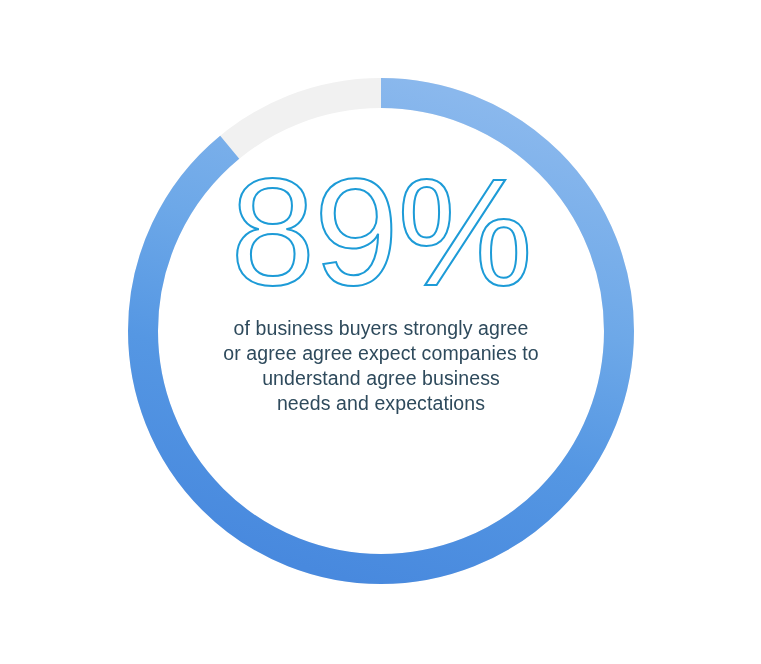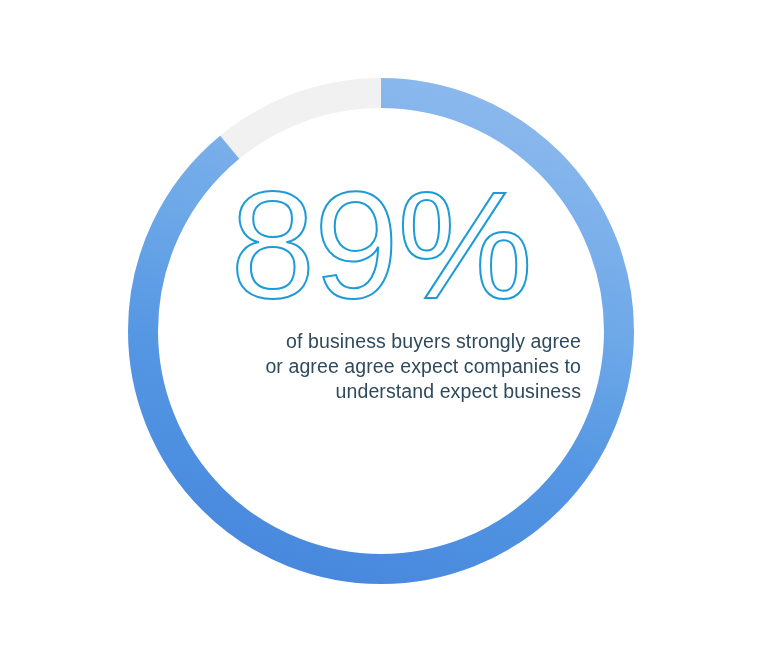--- a/index.html
+++ b/index.html
@@ -59,21 +59,20 @@
 
   .caption {
     position: relative;
     top: -42px;
     font-family: "Liberation Sans", sans-serif;
     font-size: 19.5px;
     line-height: 25px;
     font-weight: 400;
     color: #2e4a5c;
     letter-spacing: 0.1px;
-    text-align: right;
   }
   .caption-line {
     display: block;
     white-space: nowrap;
   }
 </style>
 </head>
 <body>
 
 <div id="infographic">
@@ -92,17 +91,18 @@
 
     <circle cx="381" cy="331" r="238" fill="none" stroke="url(#arcGrad)" stroke-width="30" stroke-linecap="butt" stroke-dasharray="1330.90 1495.40" stroke-dashoffset="0" transform="rotate(-90 381 331)"></circle>
   </svg>
 
   <div class="center-stack">
     <span class="big-stat">89%</span>
 
     <div class="caption">
       <span class="caption-line">of business buyers strongly agree</span>
       <span class="caption-line">or agree agree expect companies to</span>
-      <span class="caption-line">understand expect business</span>
+      <span class="caption-line">understand agree business</span>
+      <span class="caption-line">needs and expectations</span>
     </div>
   </div>
 
 </div>
 
 </body></html>

